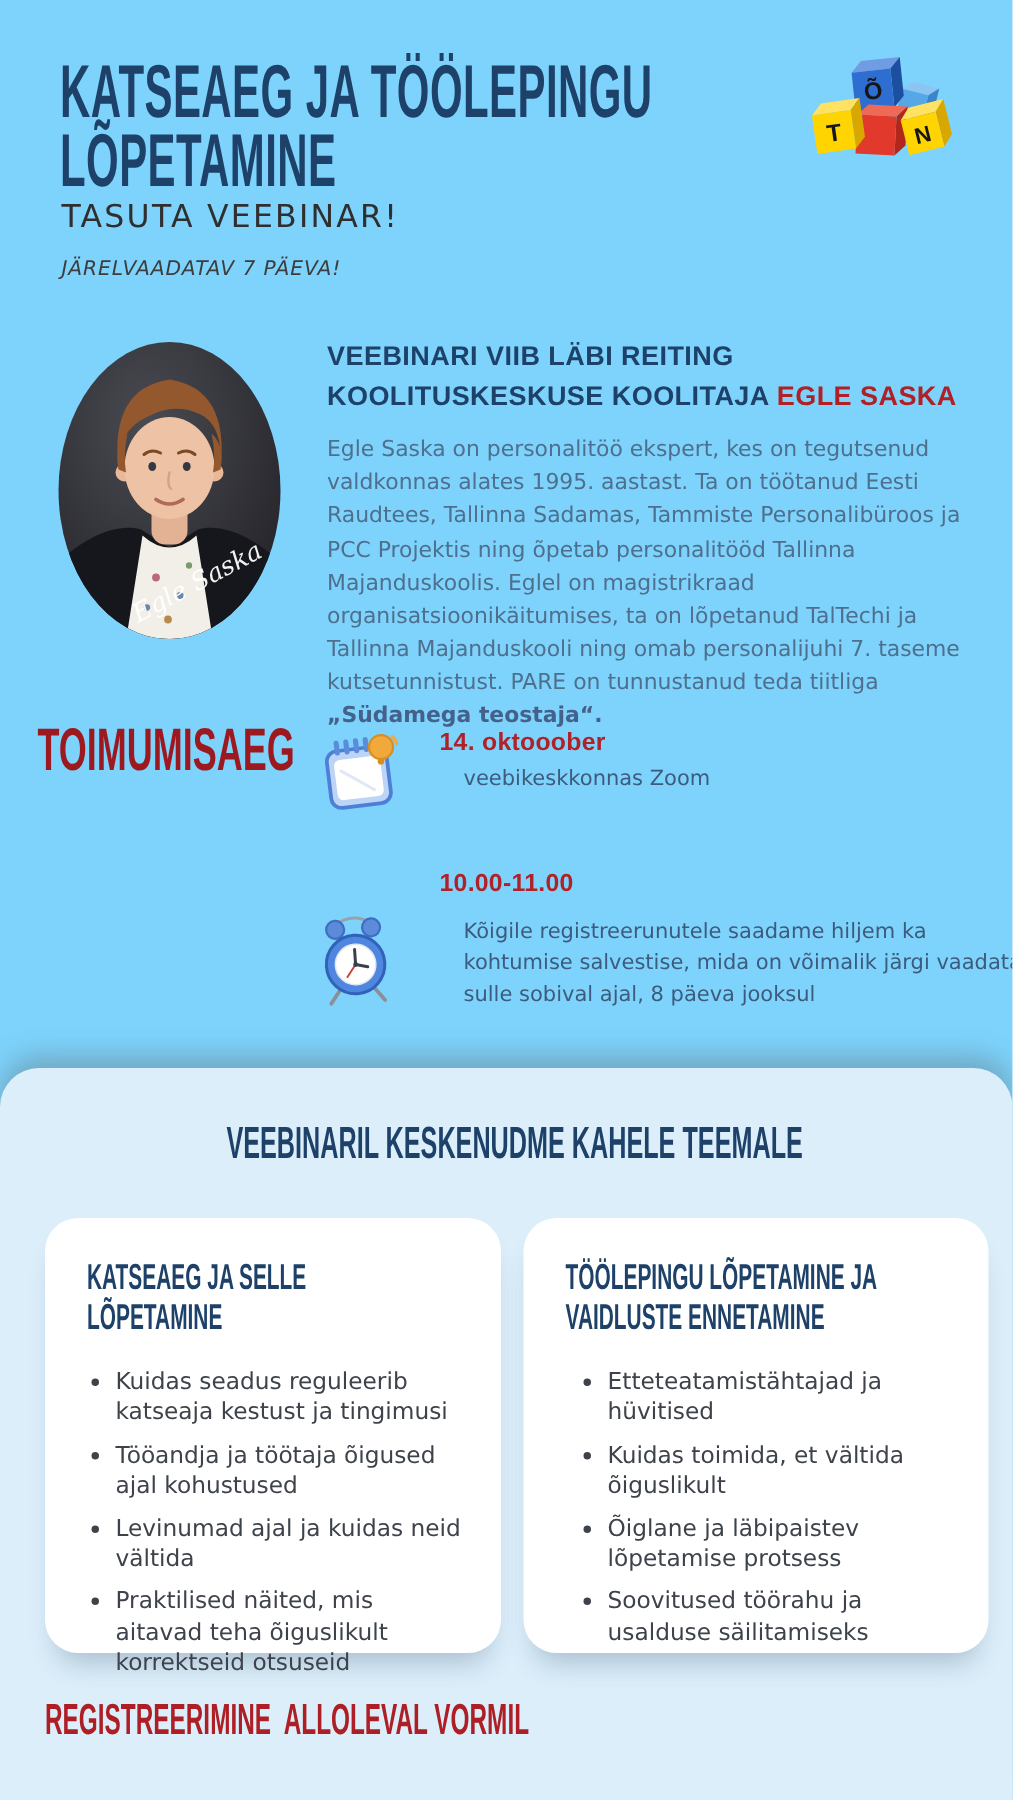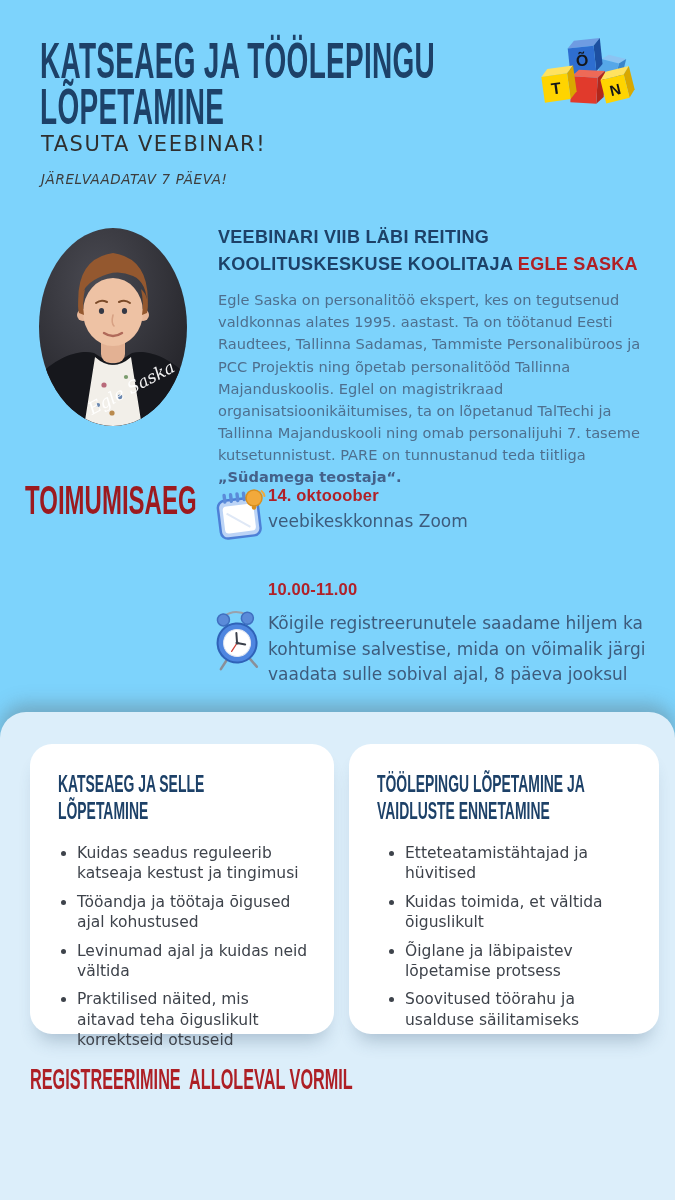--- a/index.html
+++ b/index.html
@@ -56,29 +56,29 @@
   .bio {
     margin: 11px 0 0 0;
     font-size: 14.6px; line-height: 1.52; color: #4e6f8e;
   }
   .bio strong { color: #44618a; }
 
   
   .schedule-heading { position: absolute; left: 25px; top: 478px; }
   .schedule-heading .cond { font-size: 40px; color: #9c1a1f; transform: scaleX(0.60); }
   .schedule-items { position: absolute; left: 212px; top: 486px; width: 452px; }
-  .sched-item { display: flex; }
+  .sched-item { display: flex; gap: 25px; }
   .sched-item + .sched-item { margin-top: 32px; }
   .sched-icon { flex: 0 0 56px; width: 56px; }
   .sched-item.second .sched-icon { margin-top: 30px; }
   .sched-title {
     font-weight: 700; font-size: 16.5px; color: #b02128;
     font-family: "Liberation Sans", sans-serif; letter-spacing: 0.2px;
   }
-  .sched-desc { margin-top: 4px; font-size: 17px; line-height: 1.5; color: #3d5b7c; }
+  .sched-desc { margin-top: 4px; font-size: 14px; line-height: 1.5; color: #3d5b7c; margin-left: 16px; }
   .sched-item.second .sched-desc { margin-top: 12px; width: 378px; }
 
   
   .panel {
     position: absolute; left: 0; top: 712px; width: 675px; height: 488px;
     background: #dceefa;
     border-radius: 26px 26px 0 0;
     box-shadow: 0 -8px 18px rgba(90, 90, 90, 0.35);
   }
   .panel-heading { text-align: center; padding-top: 34px; }
@@ -270,20 +270,23 @@
         </svg>
       </div>
       <div class="sched-text">
         <div class="sched-title">10.00-11.00</div>
         <div class="sched-desc">Kõigile registreerunutele saadame hiljem ka kohtumise salvestise, mida on võimalik järgi vaadata sulle sobival ajal, 8 päeva jooksul</div>
       </div>
     </div>
   </div>
 
   <div class="panel">
+    <div class="panel-heading">
+      <span class="cond cond-center">VEEBINARIL KESKENUDME KAHELE TEEMALE</span>
+    </div>
 
     <div class="cards">
       <div class="card">
         <h3 style="margin:0;">
           <span class="card-title-line">KATSEAEG JA SELLE</span>
           <span class="card-title-line">LÕPETAMINE</span>
         </h3>
         <ul>
           <li>Kuidas seadus reguleerib katseaja kestust ja tingimusi</li>
           <li>Tööandja ja töötaja õigused ajal kohustused</li>

